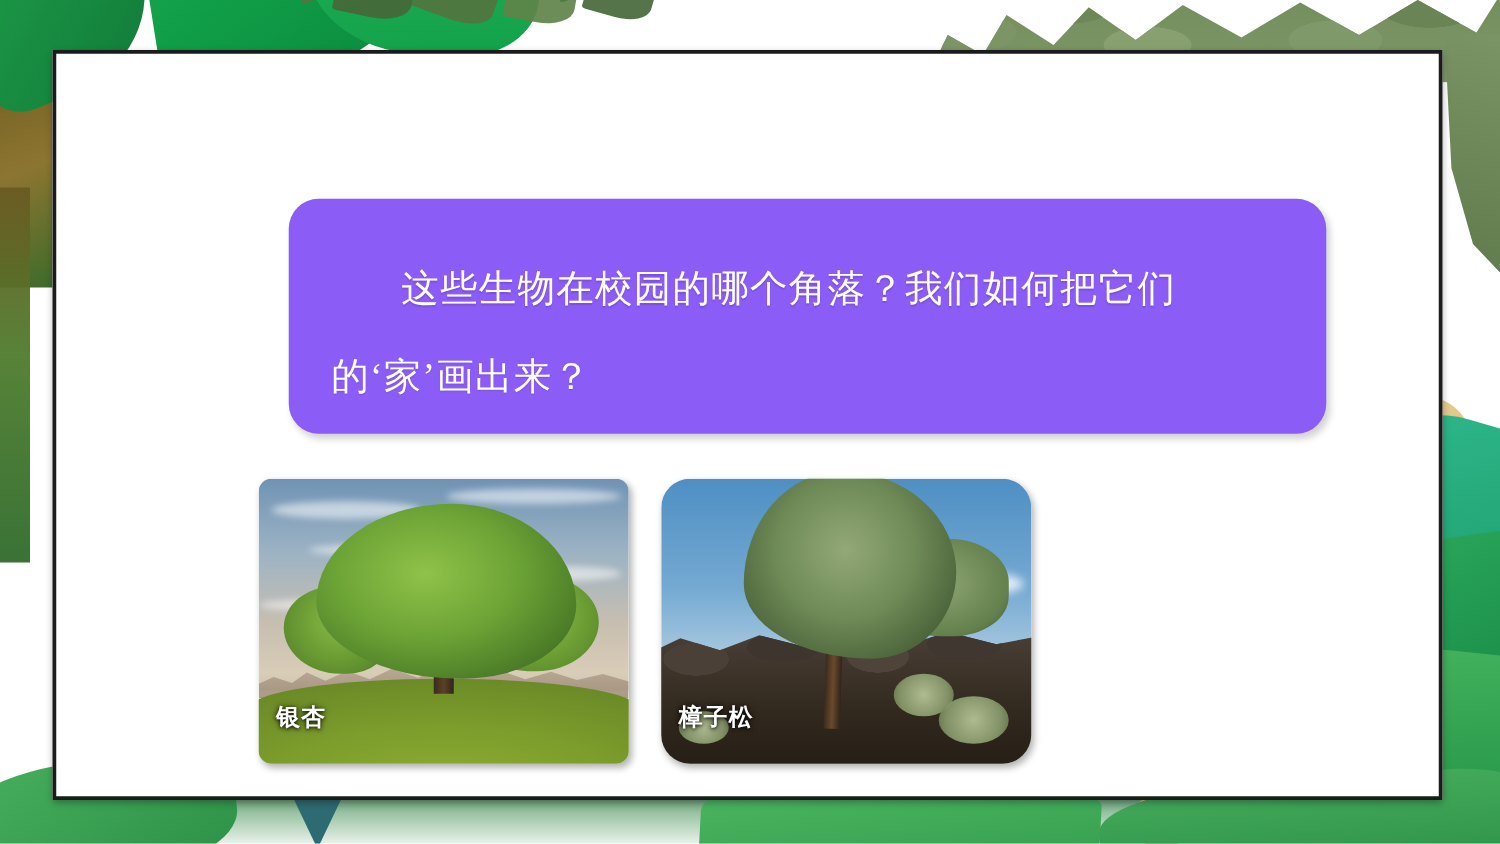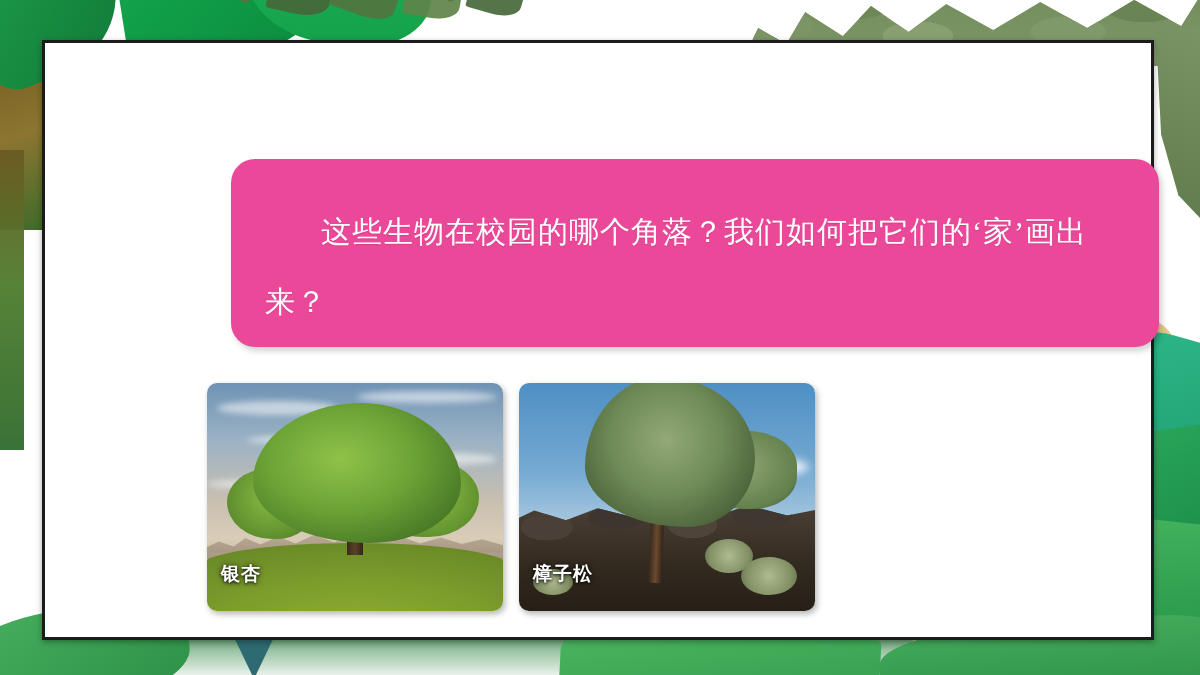--- a/index.html
+++ b/index.html
@@ -110,22 +110,22 @@
   .slide{
     position:absolute;left:42px;top:40px;width:1112px;height:600px;
     background:#ffffff;
     border:3px solid #1b1b1b;
     box-sizing:border-box;
     box-shadow:0 2px 6px rgba(0,0,0,.35);
   }
 
   
   .bubble{
-    position:absolute;left:186px;top:116px;width:928px;height:188px;
-    background:#ec4899;
+    position:absolute;left:186px;top:116px;width:830px;height:188px;
+    background:#8b5cf6;
     border-radius:24px;
     box-sizing:border-box;
     padding:38px 34px 0 34px;
     box-shadow:3px 4px 6px rgba(0,0,0,.18);
   }
   .bubble-text{
     font-family:"Liberation Serif","DejaVu Serif",serif;
     color:#ffffff;
     font-size:30px;
     line-height:70px;
@@ -136,21 +136,21 @@
   }
 
   
   .cards{position:absolute;left:162px;top:340px;width:870px;height:240px;}
   .card{
     position:absolute;top:0;width:296px;height:228px;
     border-radius:10px;overflow:hidden;
     box-shadow:2px 3px 6px rgba(0,0,0,.30);
   }
   .card.c1{left:0;}
-  .card.c2{left:312px;}
+  .card.c2{left:322px;border-radius:23px;}
   .card.c3{left:620px;
     clip-path:polygon(0 0,100% 0,100% 41%,92% 44%,90% 50%,92% 56%,100% 59%,100% 100%,0 100%);}
   .photo{position:absolute;inset:0;}
 
   
   .p1-sky{position:absolute;inset:0;
     background:linear-gradient(180deg,#6f93b5 0%,#9db3c4 26%,#c9bfb0 52%,#d9cdb8 68%,#cfc4ae 74%,transparent 75%);}
   .p1-cloud{position:absolute;background:rgba(255,255,255,.55);border-radius:50%;filter:blur(3px);}
   .p1-city{position:absolute;left:0;right:0;top:146px;height:30px;
     background:linear-gradient(180deg,#b9a894 0%,#9f8e7a 100%);

